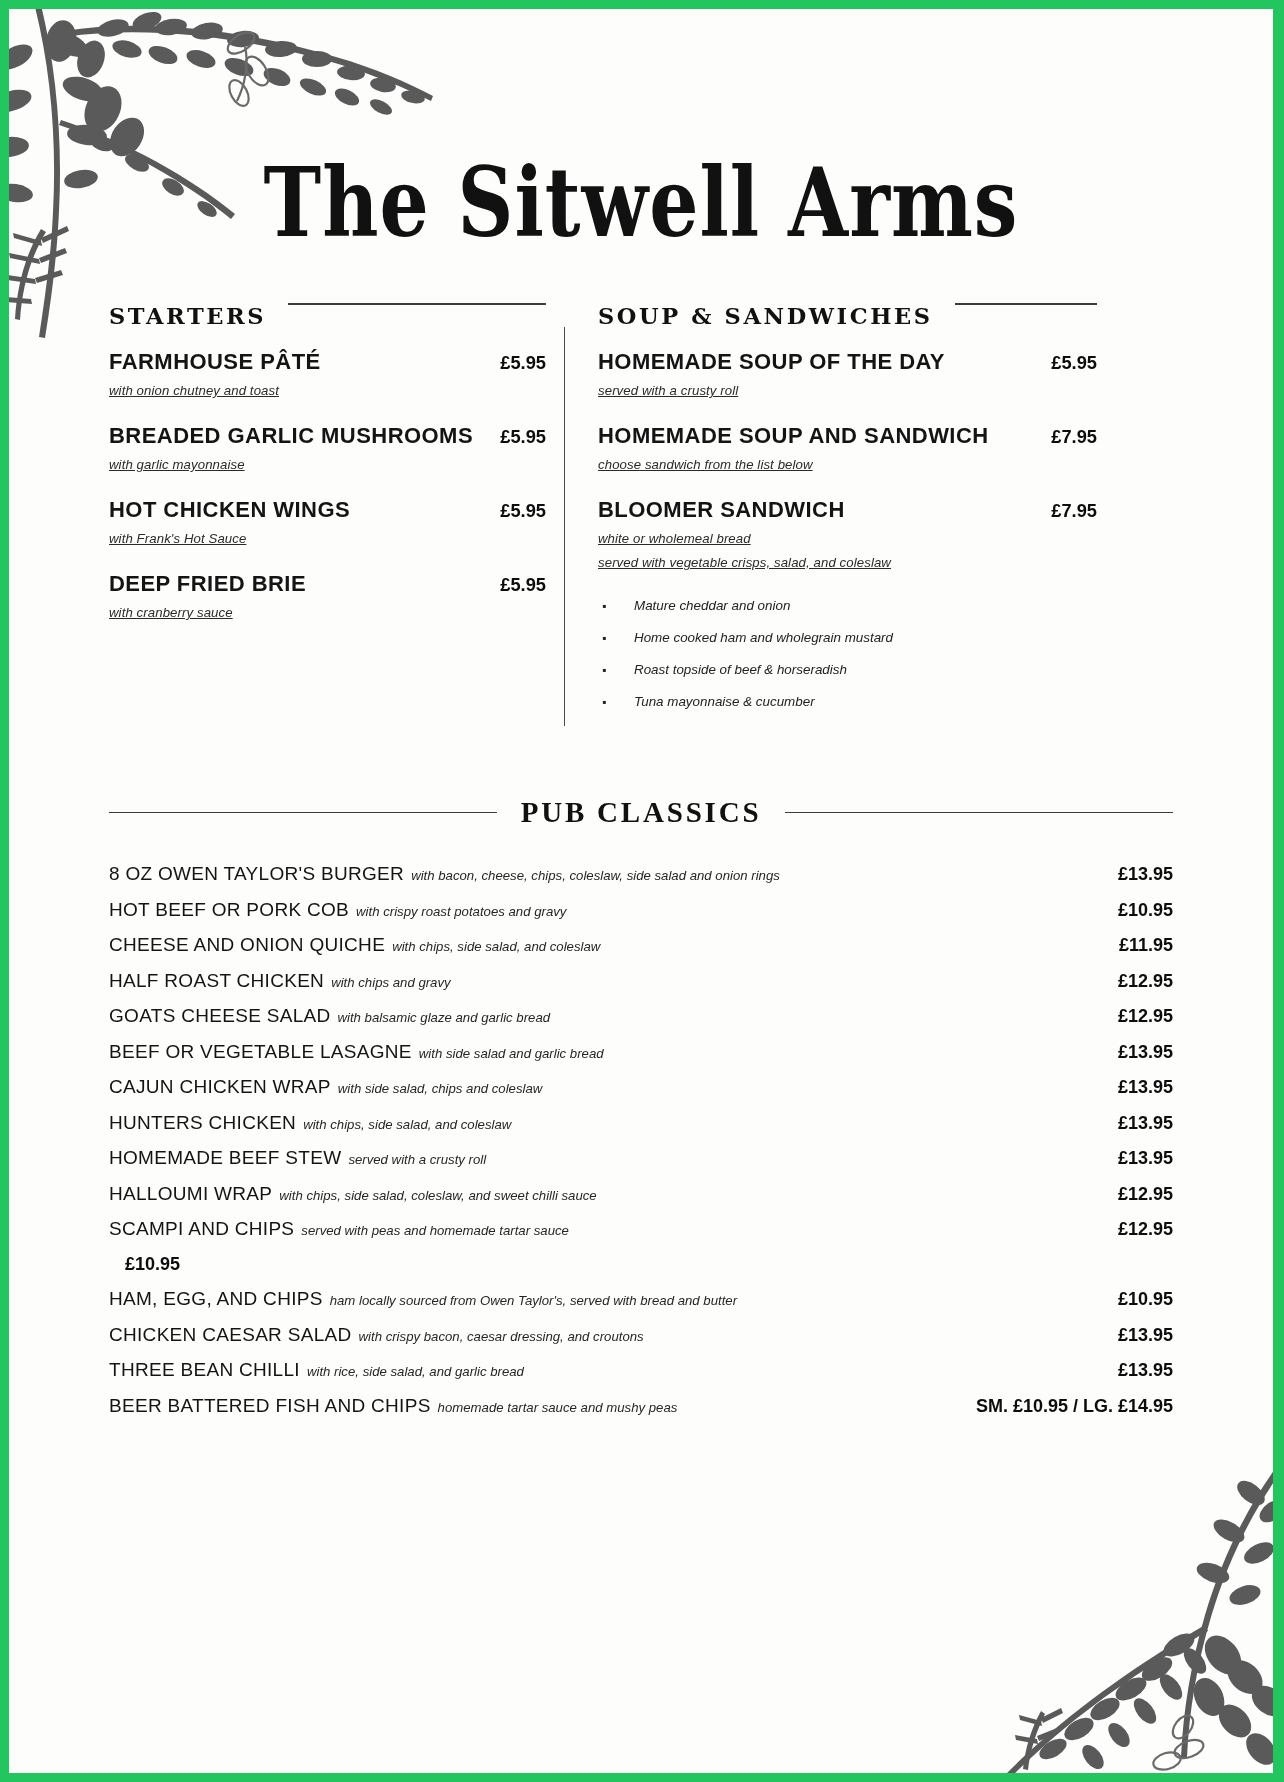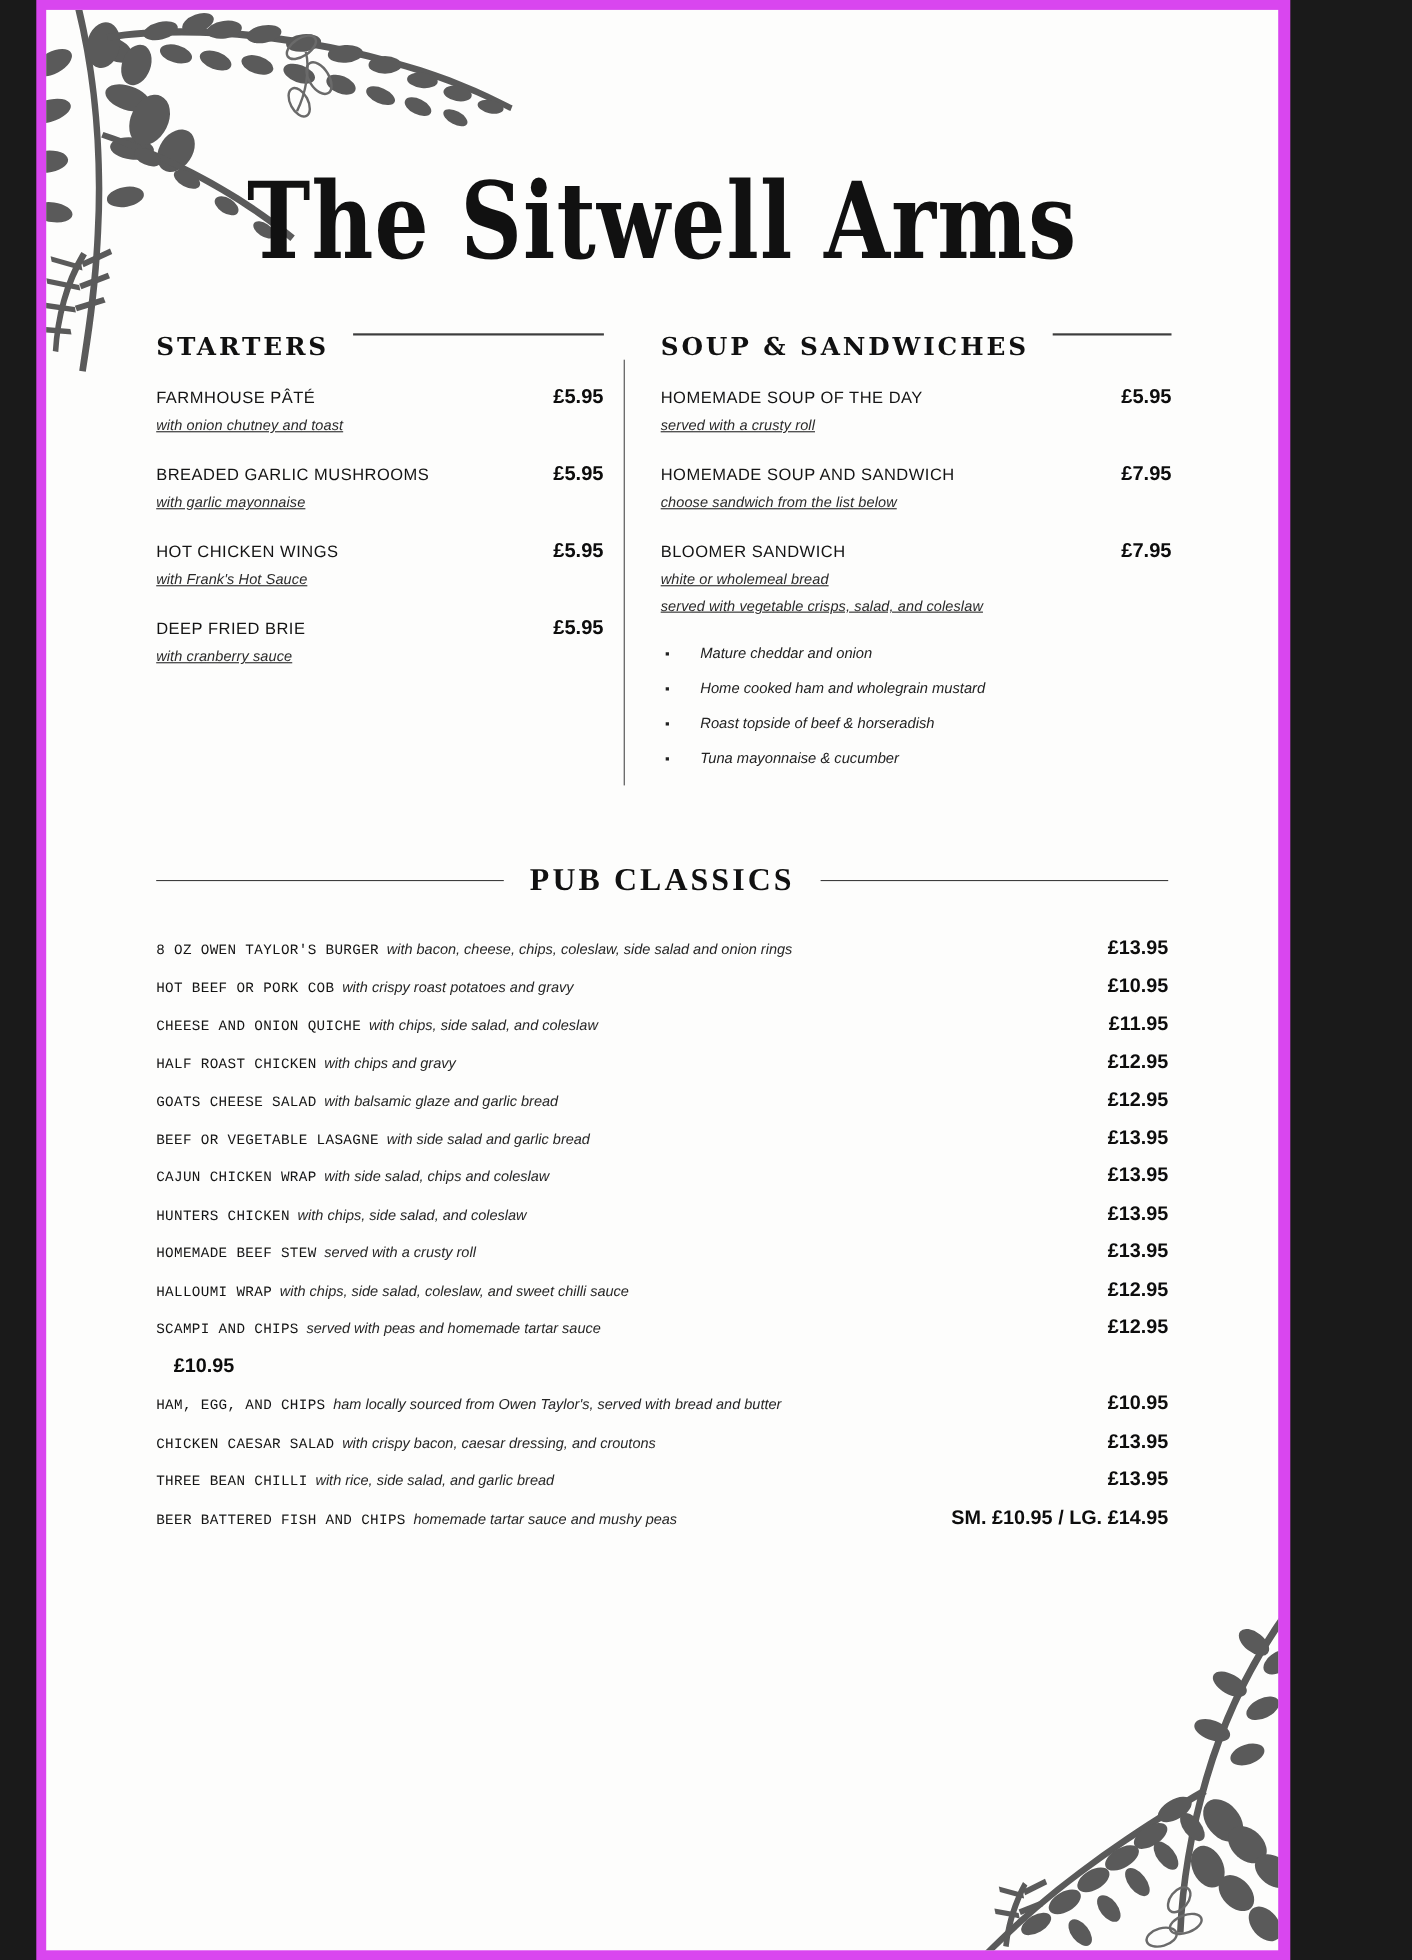--- a/index.html
+++ b/index.html
@@ -8,26 +8,25 @@
     background: #1a1a1a;
   }
   body {
     width: 1284px;
     height: 1782px;
     font-family: "Liberation Sans", sans-serif;
     overflow: hidden;
   }
   .page {
     position: relative;
-    width: 1140px;
+    width: 1284px;
     height: 1782px;
-    background: #d946ef;
+    background: #22c55e;
     box-sizing: border-box;
     padding: 9px 11px 9px 9px;
-    margin-left: 33px;
   }
   .sheet {
     position: relative;
     width: 100%;
     height: 100%;
     background: #fdfdfc;
     box-sizing: border-box;
     overflow: hidden;
   }
 
@@ -104,22 +103,22 @@
   .item {
     margin-bottom: 25px;
   }
   .item-row {
     display: flex;
     align-items: baseline;
     justify-content: space-between;
   }
   .item-name {
     font-family: "Liberation Sans", sans-serif;
-    font-weight: 400;
-    font-size: 15px;
+    font-weight: 700;
+    font-size: 22px;
     letter-spacing: 0.45px;
     color: #141414;
   }
   .item-price {
     font-family: "Liberation Sans", sans-serif;
     font-weight: 700;
     font-size: 18.3px;
     color: #0d0d0d;
     white-space: nowrap;
     padding-left: 14px;
@@ -195,23 +194,23 @@
     justify-content: space-between;
     margin-bottom: 13.5px;
   }
   .classic-left {
     display: flex;
     align-items: baseline;
     flex-wrap: nowrap;
     min-width: 0;
   }
   .classic-name {
-    font-family: Liberation Mono, monospace;
+    font-family: Liberation Sans, sans-serif;
     font-weight: 300;
-    font-size: 13px;
+    font-size: 19px;
     letter-spacing: 0.3px;
     color: #141414;
     white-space: nowrap;
     text-align: center;
   }
   .classic-desc {
     font-family: "Liberation Sans", sans-serif;
     font-style: italic;
     font-size: 13.2px;
     color: #262626;

